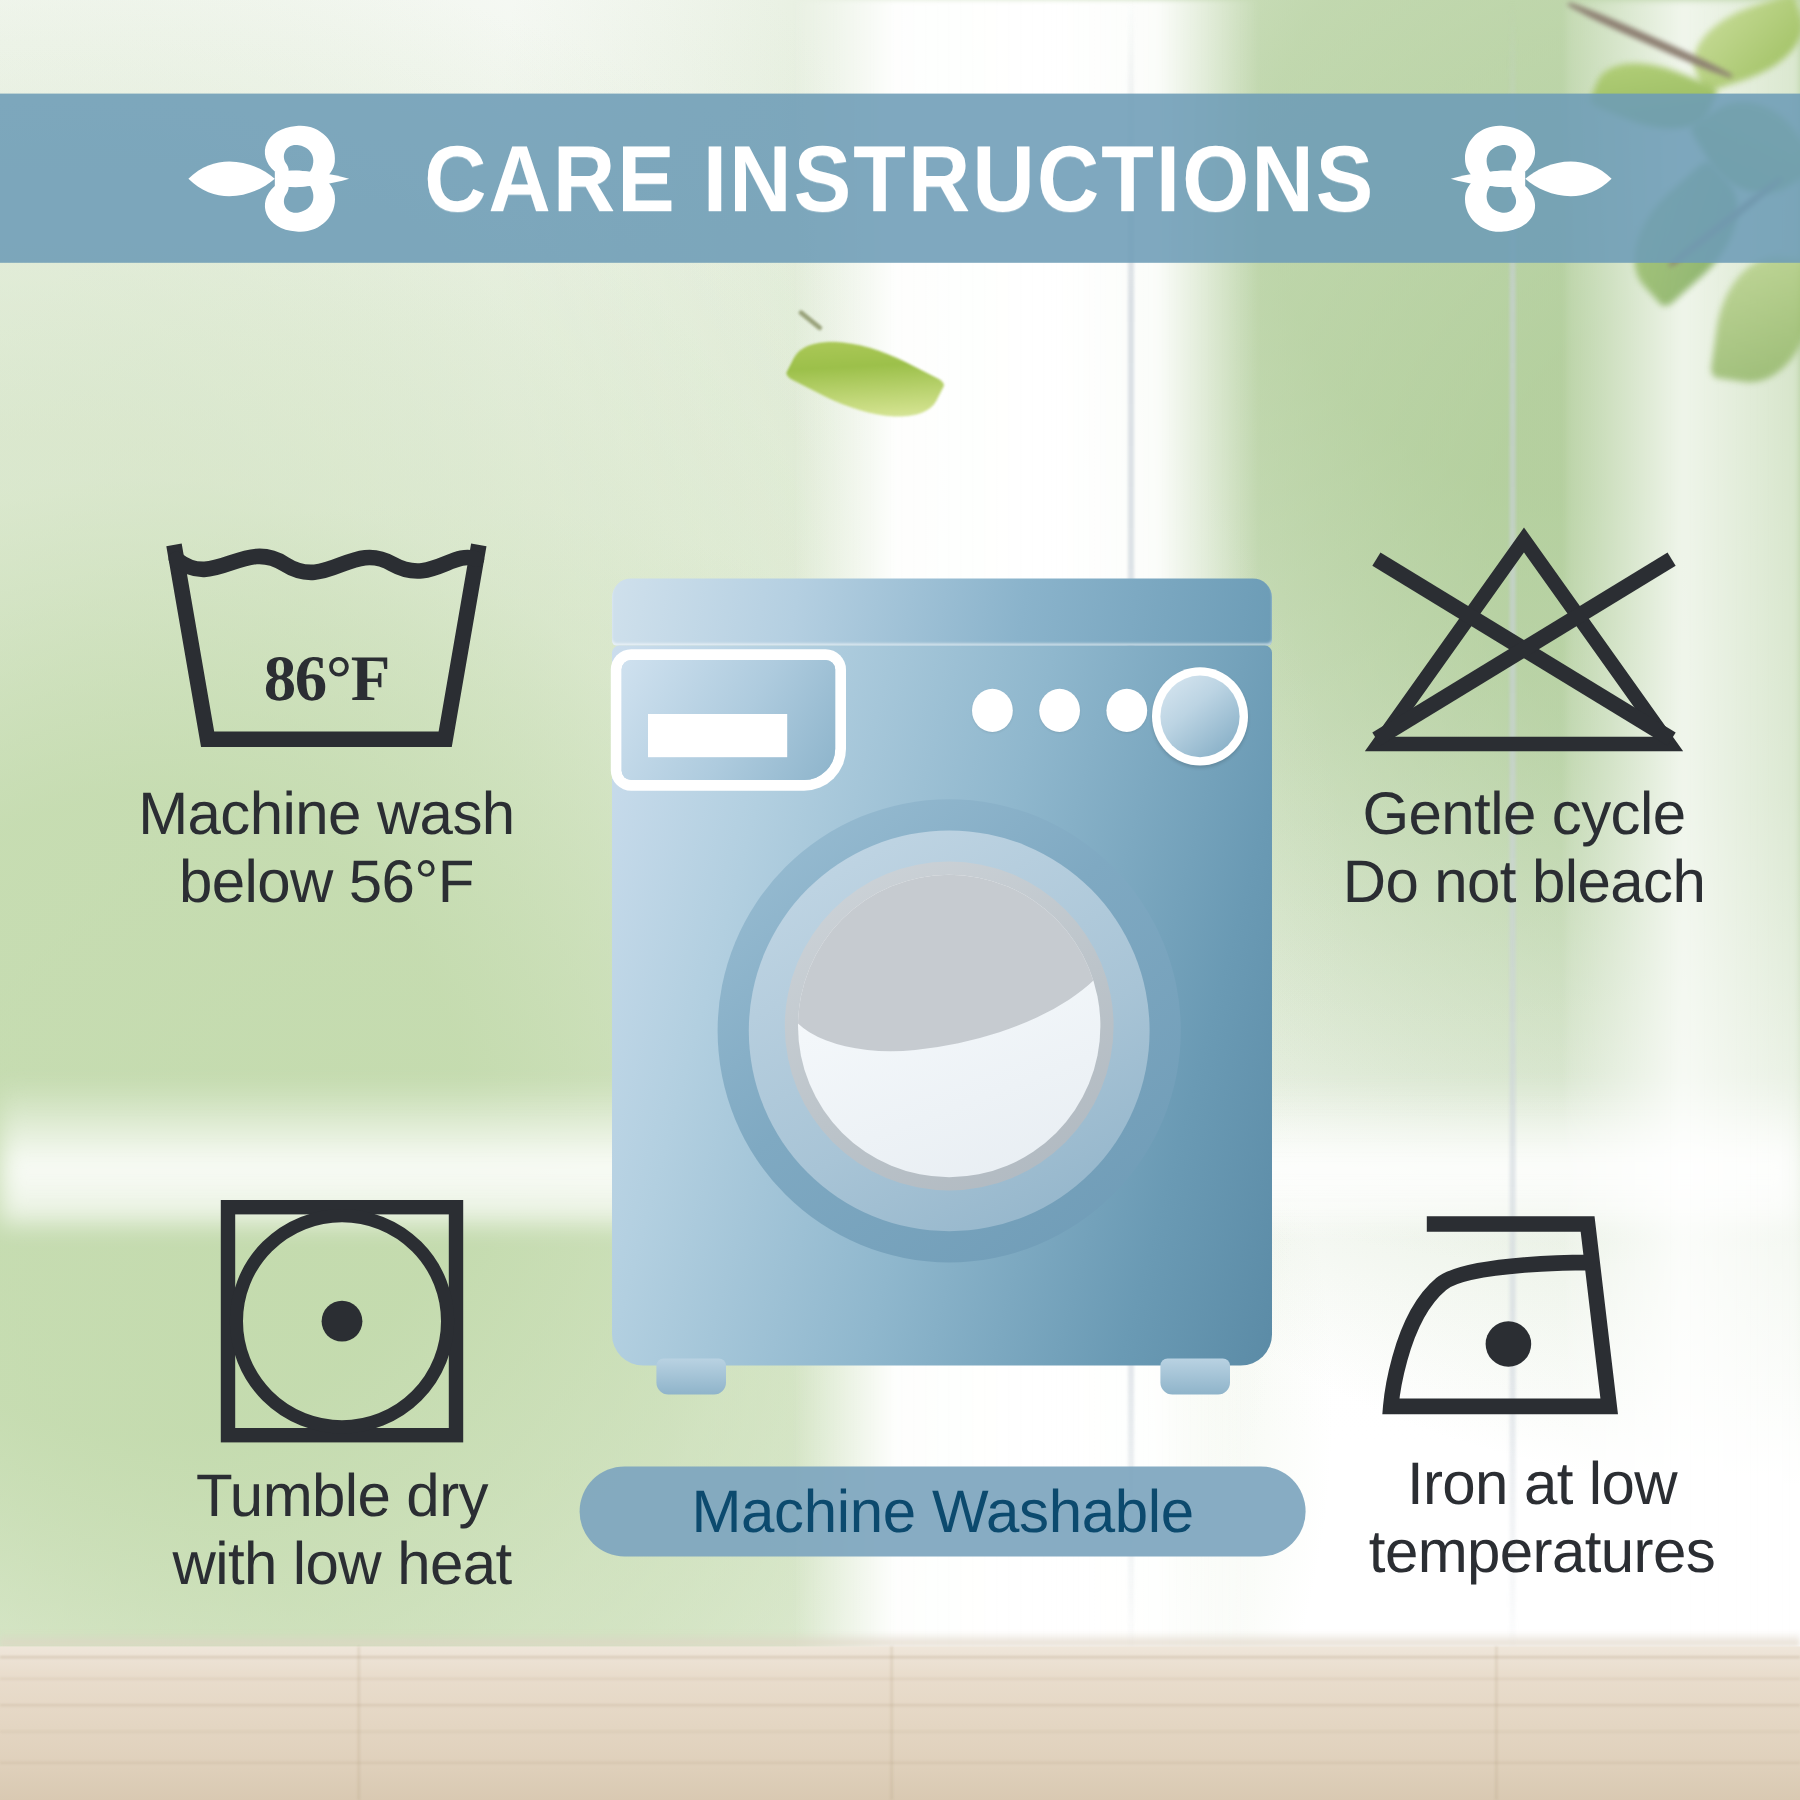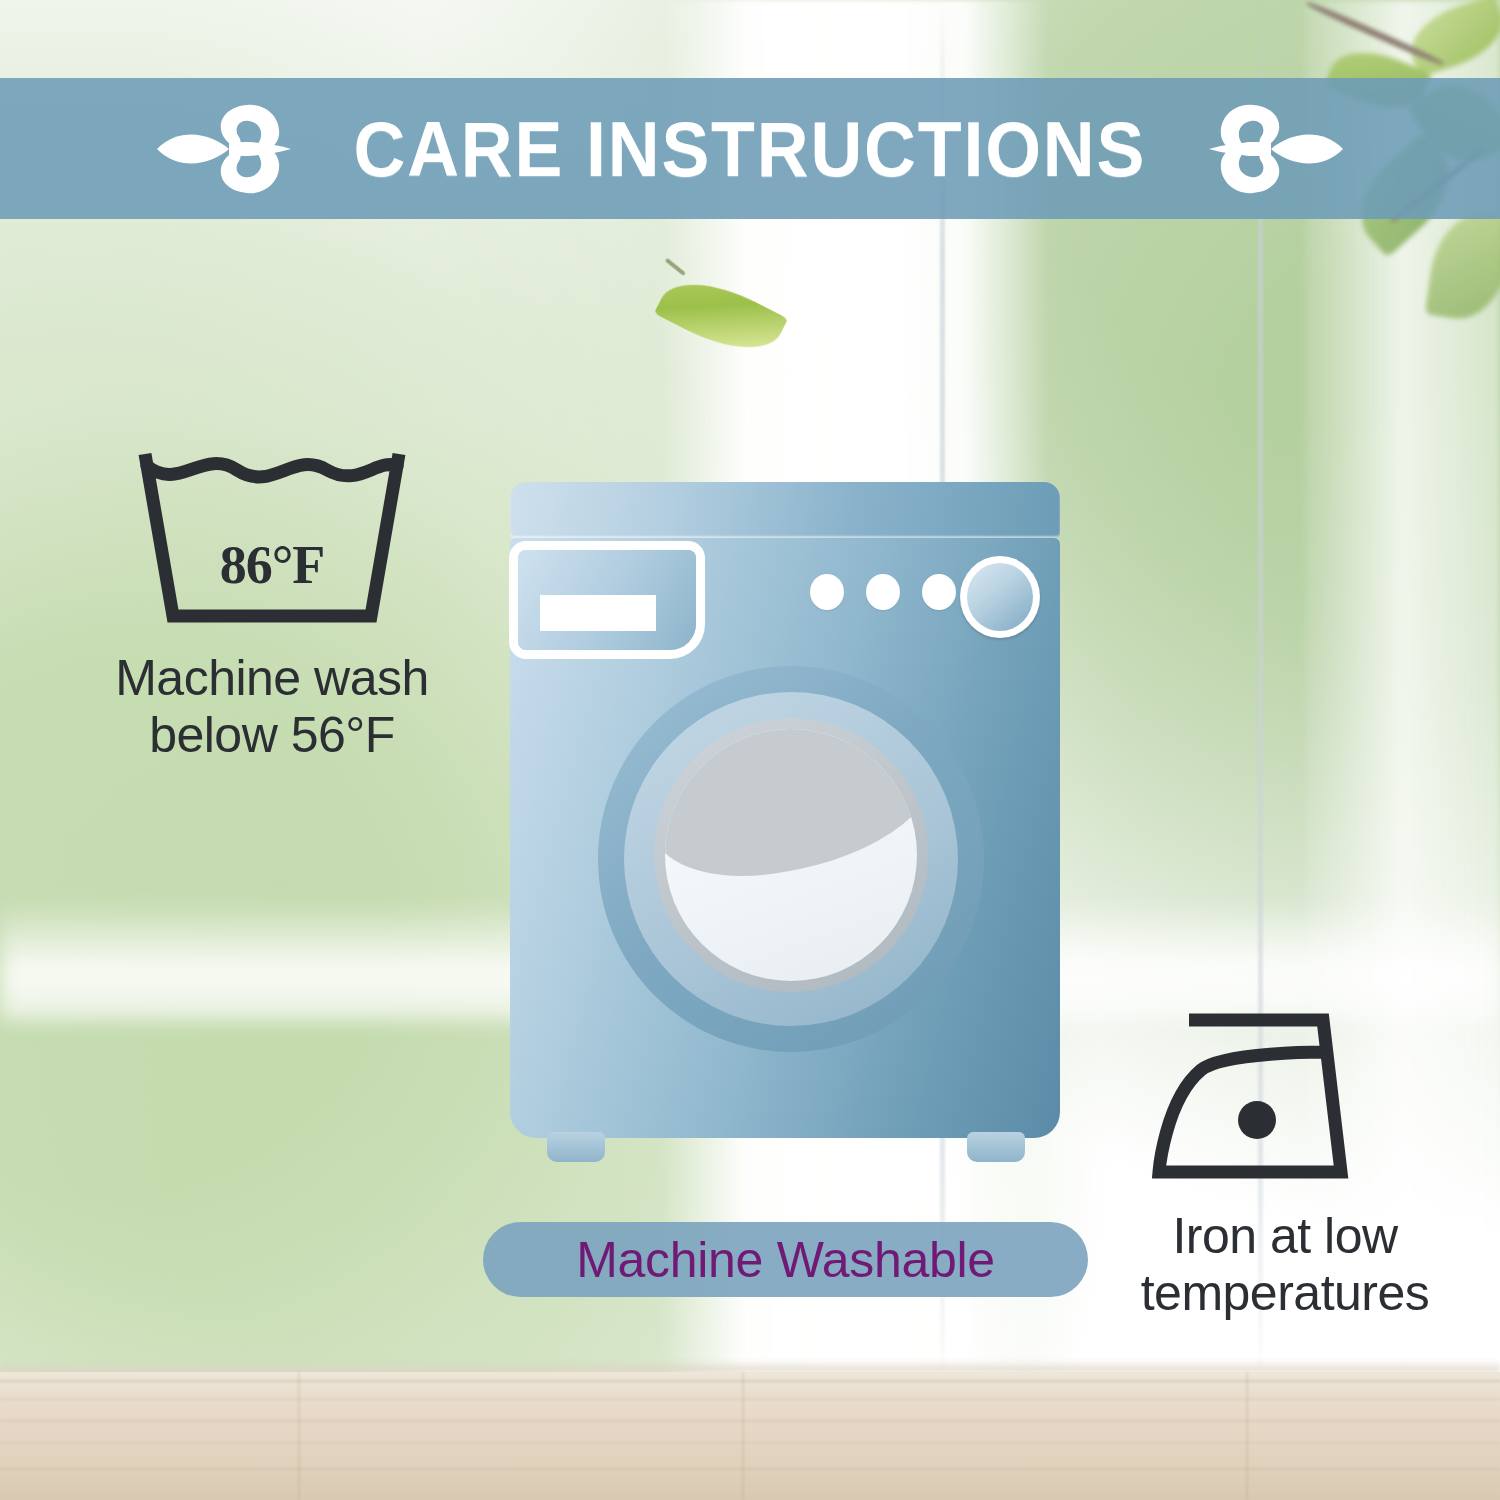--- a/index.html
+++ b/index.html
@@ -110,21 +110,21 @@
     background:#c3c8cd;border-radius:0 0 72% 40%;transform:rotate(-6deg);opacity:.95;}
   .m-foot{position:absolute;top:650px;width:58px;height:30px;border-radius:6px 6px 10px 10px;
     background:linear-gradient(180deg,#b9d2e2,#8fb4ca);}
   #foot-l{left:42px;}
   #foot-r{left:462px;}
 
   
   .badge{position:absolute;left:483px;top:1222px;width:605px;height:75px;border-radius:38px;
     background:rgba(126,166,190,.93);
     display:flex;align-items:center;justify-content:center;
-    color:#701a75;font-size:50px;letter-spacing:-.3px;}
+    color:#0c4a6e;font-size:50px;letter-spacing:-.3px;}
 </style>
 </head>
 <body>
 
 <div id="stage">
 
   <div class="bg-base"></div>
   <div class="bg-window-glow"></div>
   <div class="bg-sill"></div>
   <div class="bg-curtain"></div>
@@ -184,21 +184,43 @@
       <svg viewBox="0 0 290 200" style="display:block;width:290px;height:200px;">
         <path d="M18 16 L46 178 L244 178 L272 16" fill="none" stroke="#2b2e33" stroke-width="13" stroke-linejoin="miter" stroke-linecap="butt"></path>
         <path d="M20 28 C52 54 76 10 110 32 C146 55 166 12 200 32 C232 50 250 20 270 28" fill="none" stroke="#2b2e33" stroke-width="13" stroke-linecap="round"></path>
       </svg>
       <div class="tub-temp">86°F</div>
     </div>
     <div class="cap">Machine wash
 below 56°F</div>
   </div>
 
-
+  <div class="cell" id="cell-bleach">
+    <div class="sym" style="width:290px;height:200px;">
+      <svg viewBox="0 0 290 200" style="display:block;width:290px;height:200px;">
+        <path d="M145 12 L266 182 L24 182 Z" fill="none" stroke="#2b2e33" stroke-width="12" stroke-linejoin="miter"></path>
+        <line x1="22" y1="28" x2="268" y2="178" stroke="#2b2e33" stroke-width="13" stroke-linecap="butt"></line>
+        <line x1="268" y1="28" x2="22" y2="178" stroke="#2b2e33" stroke-width="13" stroke-linecap="butt"></line>
+      </svg>
+    </div>
+    <div class="cap">Gentle cycle
+Do not bleach</div>
+  </div>
+
+  <div class="cell" id="cell-dry">
+    <div class="sym" style="width:210px;height:210px;">
+      <svg viewBox="0 0 210 210" style="display:block;width:210px;height:210px;">
+        <rect x="10" y="10" width="190" height="190" fill="none" stroke="#2b2e33" stroke-width="12"></rect>
+        <circle cx="105" cy="105" r="88" fill="none" stroke="#2b2e33" stroke-width="11"></circle>
+        <circle cx="105" cy="105" r="17" fill="#2b2e33"></circle>
+      </svg>
+    </div>
+    <div class="cap">Tumble dry
+with low heat</div>
+  </div>
 
   <div class="cell" id="cell-iron">
     <div class="sym" style="width:280px;height:200px;">
       <svg viewBox="0 0 280 200" style="display:block;width:280px;height:200px;">
         <path d="M44 24 L178 24 L196 176 L14 176 C14 176 20 104 56 74 C78 56 178 56 178 56" fill="none" stroke="#2b2e33" stroke-width="13" stroke-linejoin="miter" stroke-linecap="butt"></path>
         <circle cx="112" cy="124" r="19" fill="#2b2e33"></circle>
       </svg>
     </div>
     <div class="cap">Iron at low
 temperatures</div>

